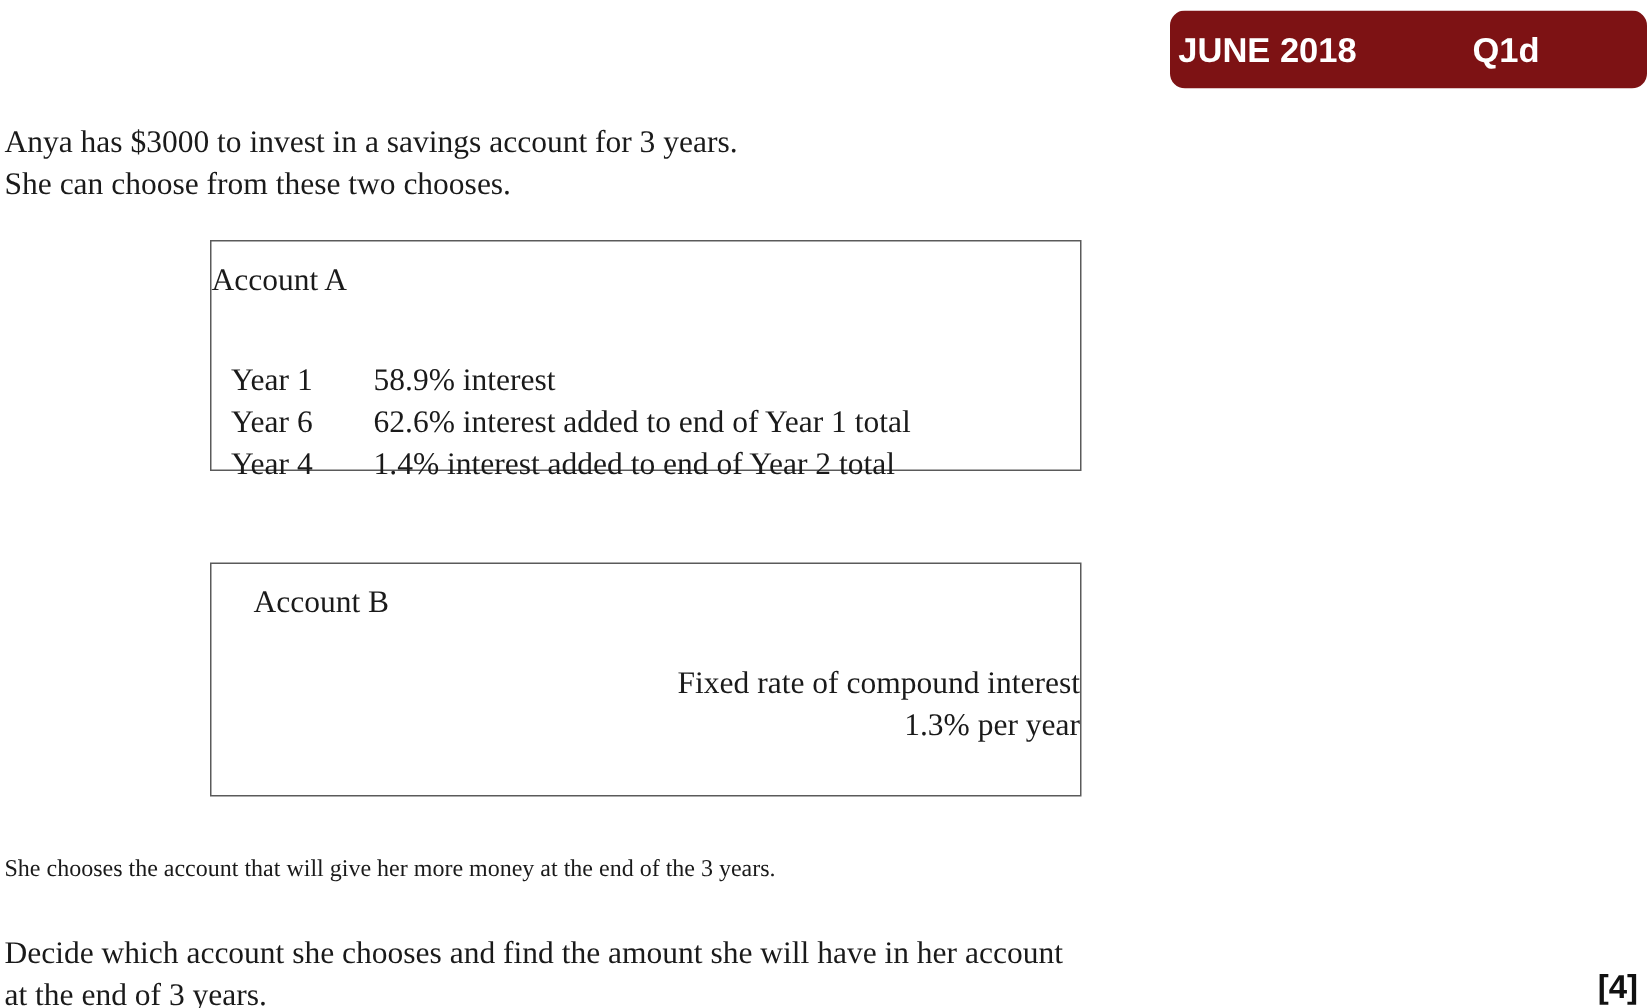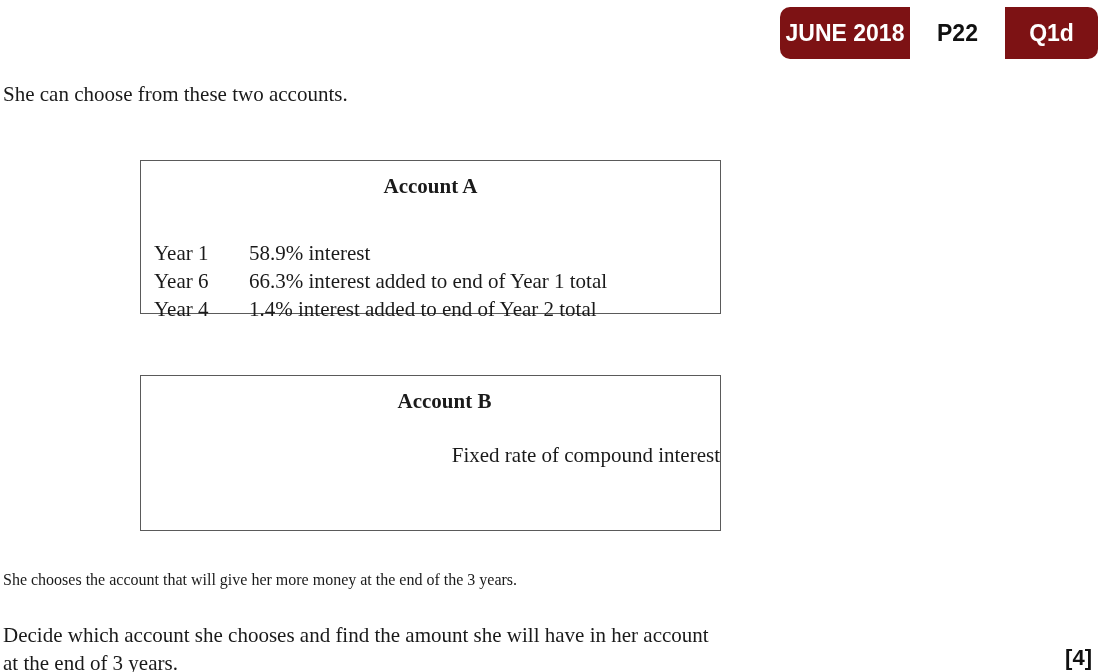--- a/index.html
+++ b/index.html
@@ -62,22 +62,22 @@
     left: 140px;
     width: 581px;
     border: 1px solid var(--box-border, #5a5a5a);
     background: #ffffff;
     font-size: 21px;
   }
   .box-a { top: 160px; height: 154px; }
   .box-b { top: 375px; height: 156px; padding-left: 28px; }
   .box-title {
     margin-top: 11px;
-    text-align: center;
-    font-weight: bold;
+    text-align: left;
+    font-weight: normal;
     font-size: 21px;
     line-height: 28px;
   }
   .rate-rows {
     margin-top: 39px;
     margin-left: 13px;
     line-height: 28px;
   }
   .rate-row { display: flex; }
   .rate-row .year { width: 95px; }
@@ -111,50 +111,51 @@
     color: #111111;
   }
 </style>
 </head>
 <body>
 
 <div class="page">
 
   <div class="badge">
     <span class="badge-seg seg-session">JUNE 2018</span>
-    <span class="badge-seg seg-paper">P22</span>
     <span class="badge-seg seg-question">Q1d</span>
   </div>
 
   <div class="intro">
-    <div>She can choose from these two accounts.</div>
+    <div>Anya has $3000 to invest in a savings account for 3 years.</div>
+    <div>She can choose from these two chooses.</div>
   </div>
 
   <div class="acct-box box-a">
     <div class="box-title">Account A</div>
     <div class="rate-rows">
       <div class="rate-row">
         <span class="year">Year 1</span>
         <span class="detail">58.9% interest</span>
       </div>
       <div class="rate-row">
         <span class="year">Year 6</span>
-        <span class="detail">66.3% interest added to end of Year 1 total</span>
+        <span class="detail">62.6% interest added to end of Year 1 total</span>
       </div>
       <div class="rate-row">
         <span class="year">Year 4</span>
         <span class="detail">1.4% interest added to end of Year 2 total</span>
       </div>
     </div>
   </div>
 
   <div class="acct-box box-b">
     <div class="box-title">Account B</div>
     <div class="box-b-lines">
       <div>Fixed rate of compound interest</div>
+      <div>1.3% per year</div>
     </div>
   </div>
 
   <div class="closing-1">She chooses the account that will give her more money at the end of the 3 years.</div>
 
   <div class="closing-q">
     <div>Decide which account she chooses and find the amount she will have in her account</div>
     <div>at the end of 3 years.</div>
   </div>
 

